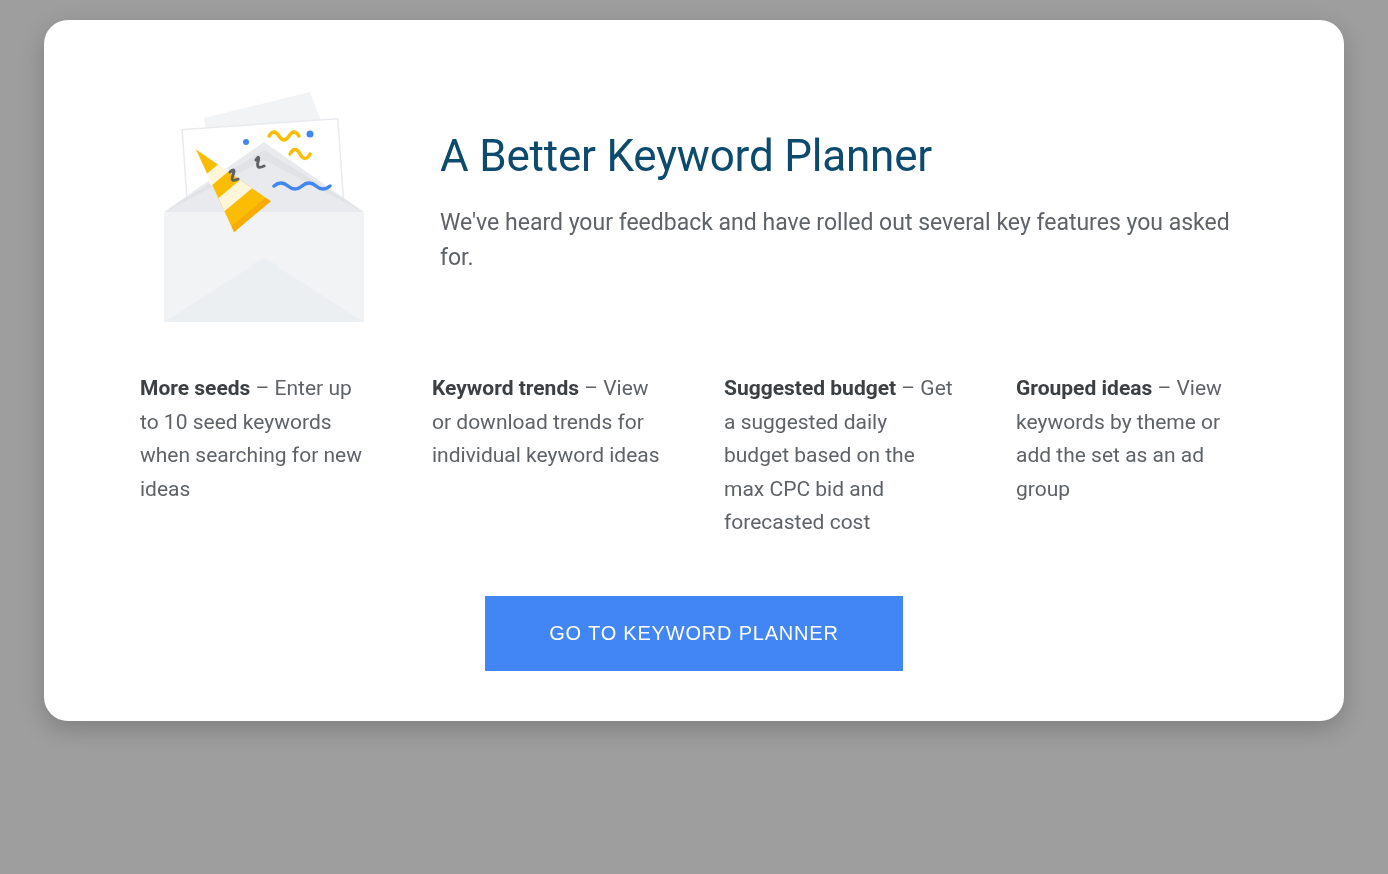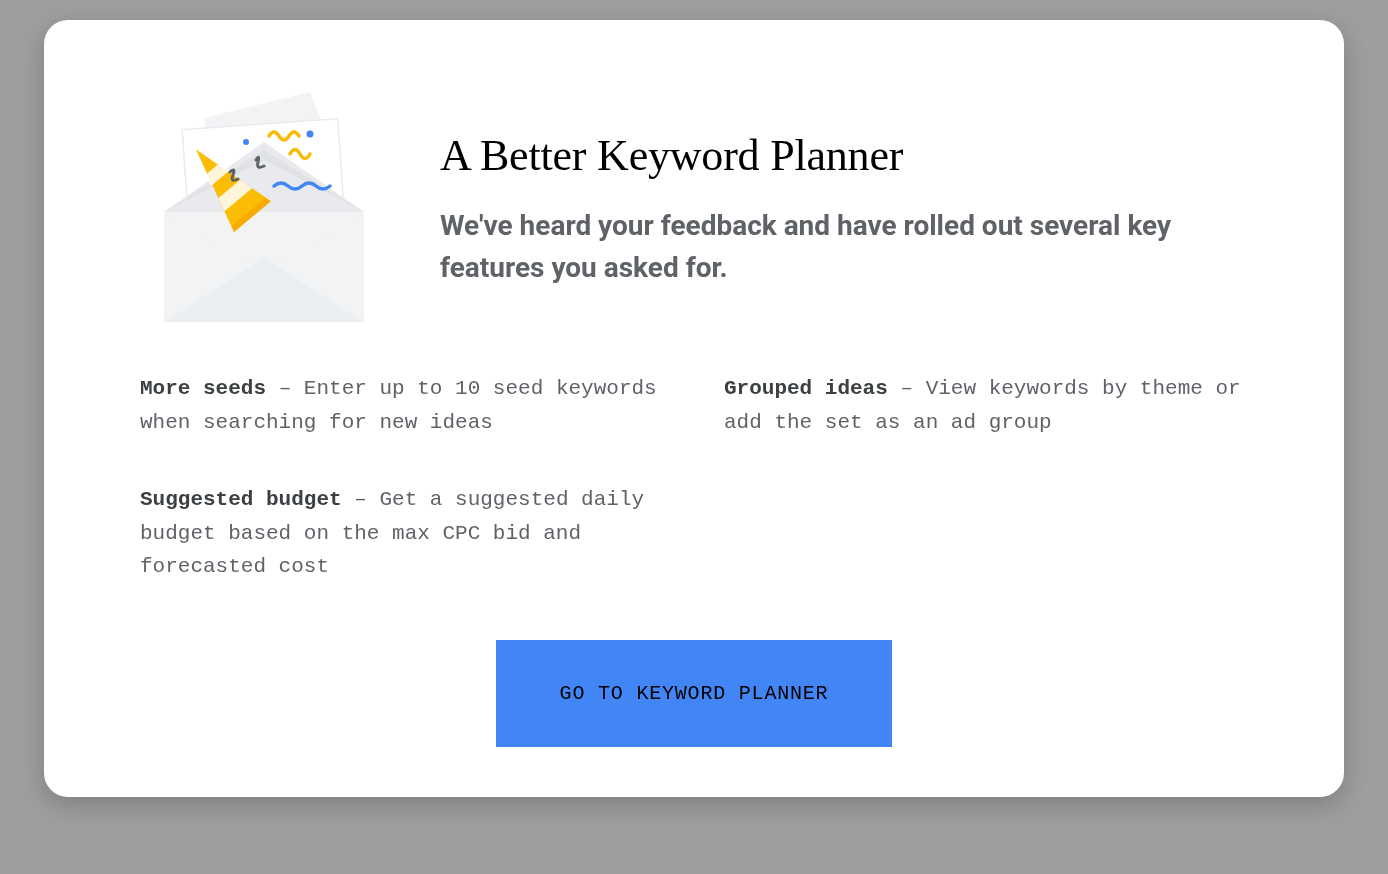--- a/index.html
+++ b/index.html
@@ -36,63 +36,61 @@
       position: relative;
       margin-top: -8px;
     }
     .hero-text {
       flex: 1;
       padding-top: 40px;
     }
     .title {
       font-size: 44px;
       font-weight: 400;
-      color: #000000;
+      color: #0c4a6e;
       margin-bottom: 24px;
       letter-spacing: -0.2px;
-      font-family: Liberation Serif, serif;
     }
     .subtitle {
-      font-size: 28px;
+      font-size: 23px;
       color: #5f6368;
       line-height: 1.5;
-      font-weight: 700;
+      font-weight: 400;
     }
     .features {
       display: grid;
-      grid-template-columns: 1fr 1fr;
+      grid-template-columns: 1fr 1fr 1fr 1fr;
       column-gap: 60px;
       row-gap: 44px;
       margin-bottom: 56px;
       padding: 0 6px;
-      font-family: Liberation Mono, monospace;
     }
     .feature {
       font-size: 21px;
       color: #5f6368;
       line-height: 1.6;
     }
     .feature-title {
       font-weight: 700;
       color: #3c4043;
     }
     .cta-row {
       display: flex;
       justify-content: center;
     }
     .cta-button {
       background: #4285f4;
-      color: #000000;
+      color: #ffffff;
       border: none;
       font-size: 20px;
       font-weight: 500;
       letter-spacing: 0.8px;
-      padding: 42px 64px;
+      padding: 26px 64px;
       cursor: pointer;
-      font-family: Liberation Mono, monospace;
+      font-family: Liberation Sans, sans-serif;
     }
   </style>
 </head>
 <body>
 
 <div class="card">
   <div class="hero">
     <div class="hero-icon">
       <svg viewBox="0 0 250 250" width="250" height="250">
 
@@ -131,23 +129,26 @@
       <h1 class="title">A Better Keyword Planner</h1>
       <p class="subtitle">We've heard your feedback and have rolled out several key features you asked for.</p>
     </div>
   </div>
 
   <div class="features">
     <div class="feature">
       <span class="feature-title">More seeds</span><span> – Enter up to 10 seed keywords when searching for new ideas</span>
     </div>
     <div class="feature">
-      <span class="feature-title">Grouped ideas</span><span> – View keywords by theme or add the set as an ad group</span>
+      <span class="feature-title">Keyword trends</span><span> – View or download trends for individual keyword ideas</span>
     </div>
     <div class="feature">
       <span class="feature-title">Suggested budget</span><span> – Get a suggested daily budget based on the max CPC bid and forecasted cost</span>
+    </div>
+    <div class="feature">
+      <span class="feature-title">Grouped ideas</span><span> – View keywords by theme or add the set as an ad group</span>
     </div>
   </div>
 
   <div class="cta-row">
     <button class="cta-button">GO TO KEYWORD PLANNER</button>
   </div>
 </div>
 
 </body></html>

